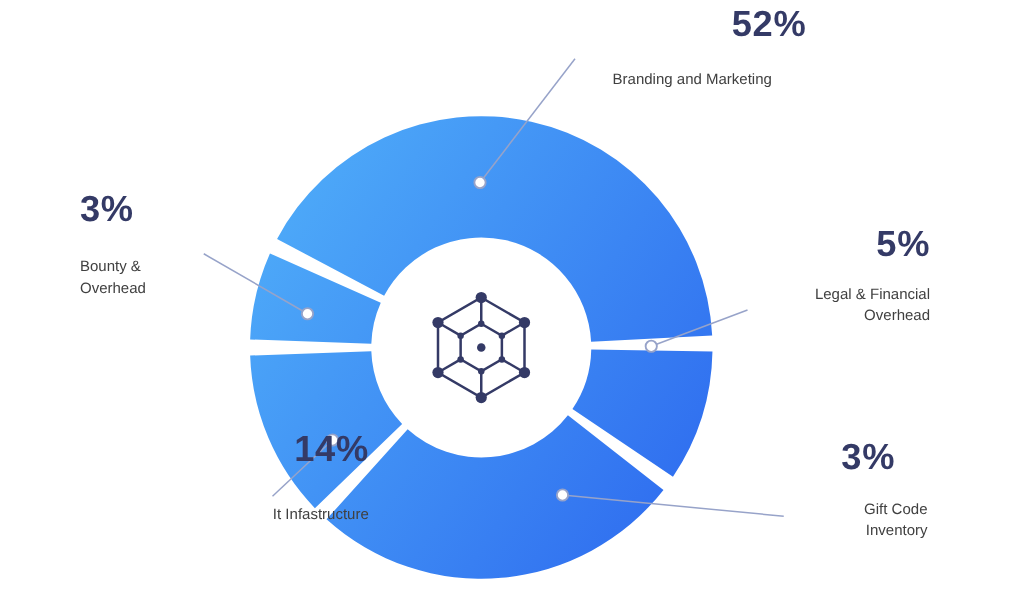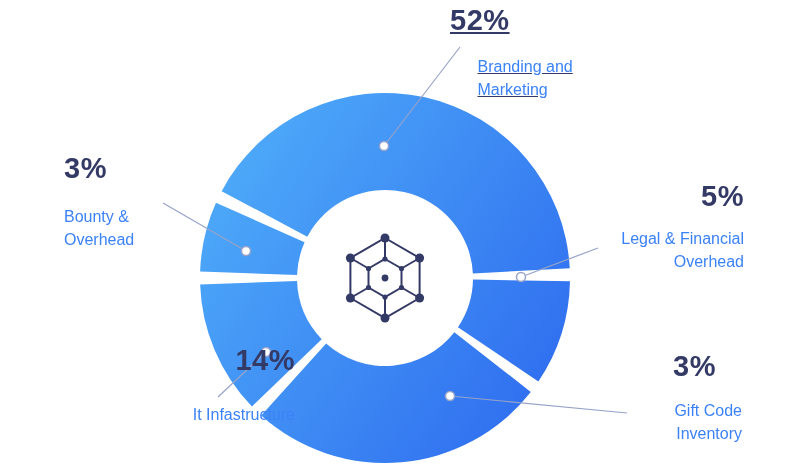--- a/index.html
+++ b/index.html
@@ -3,23 +3,23 @@
 <meta charset="utf-8">
 <style>
   html,body{margin:0;padding:0;background:#ffffff;}
   .stage{
     position:relative;width:810px;height:471px;background:#ffffff;
     font-family:"Liberation Sans",sans-serif;overflow:hidden;
   }
   svg.chart{position:absolute;left:0;top:0;}
   .callout{position:absolute;color:#343a66;}
   .pct{font-size:29px;font-weight:700;letter-spacing:.5px;line-height:1;}
-  .lbl{font-size:16px;font-weight:500;line-height:1.45;color:#3b82f6;}
+  .lbl{font-size:12px;font-weight:500;line-height:1.45;color:#404040;}
   
-  .co-branding{left:450px;top:6px;width:195px;text-align:left;text-decoration:underline;}
+  .co-branding{left:450px;top:6px;width:195px;text-align:right;}
   .co-branding .lbl{width:140px;margin:20px auto 0;}
   .co-legal{right:66px;top:182px;width:170px;text-align:right;}
   .co-legal .lbl{width:140px;margin:16px 0 0 auto;}
   .co-bounty{left:64px;top:154px;width:110px;text-align:left;}
   .co-bounty .lbl{width:95px;margin-top:22px;}
   .co-infra{left:95px;top:346px;width:200px;text-align:right;}
   .co-infra .lbl{margin-top:28px;}
   .co-gift{right:68px;top:352px;width:150px;text-align:right;}
   .co-gift .pct{margin-right:26px;}
   .co-gift .lbl{width:100px;margin:18px 0 16px auto;}

